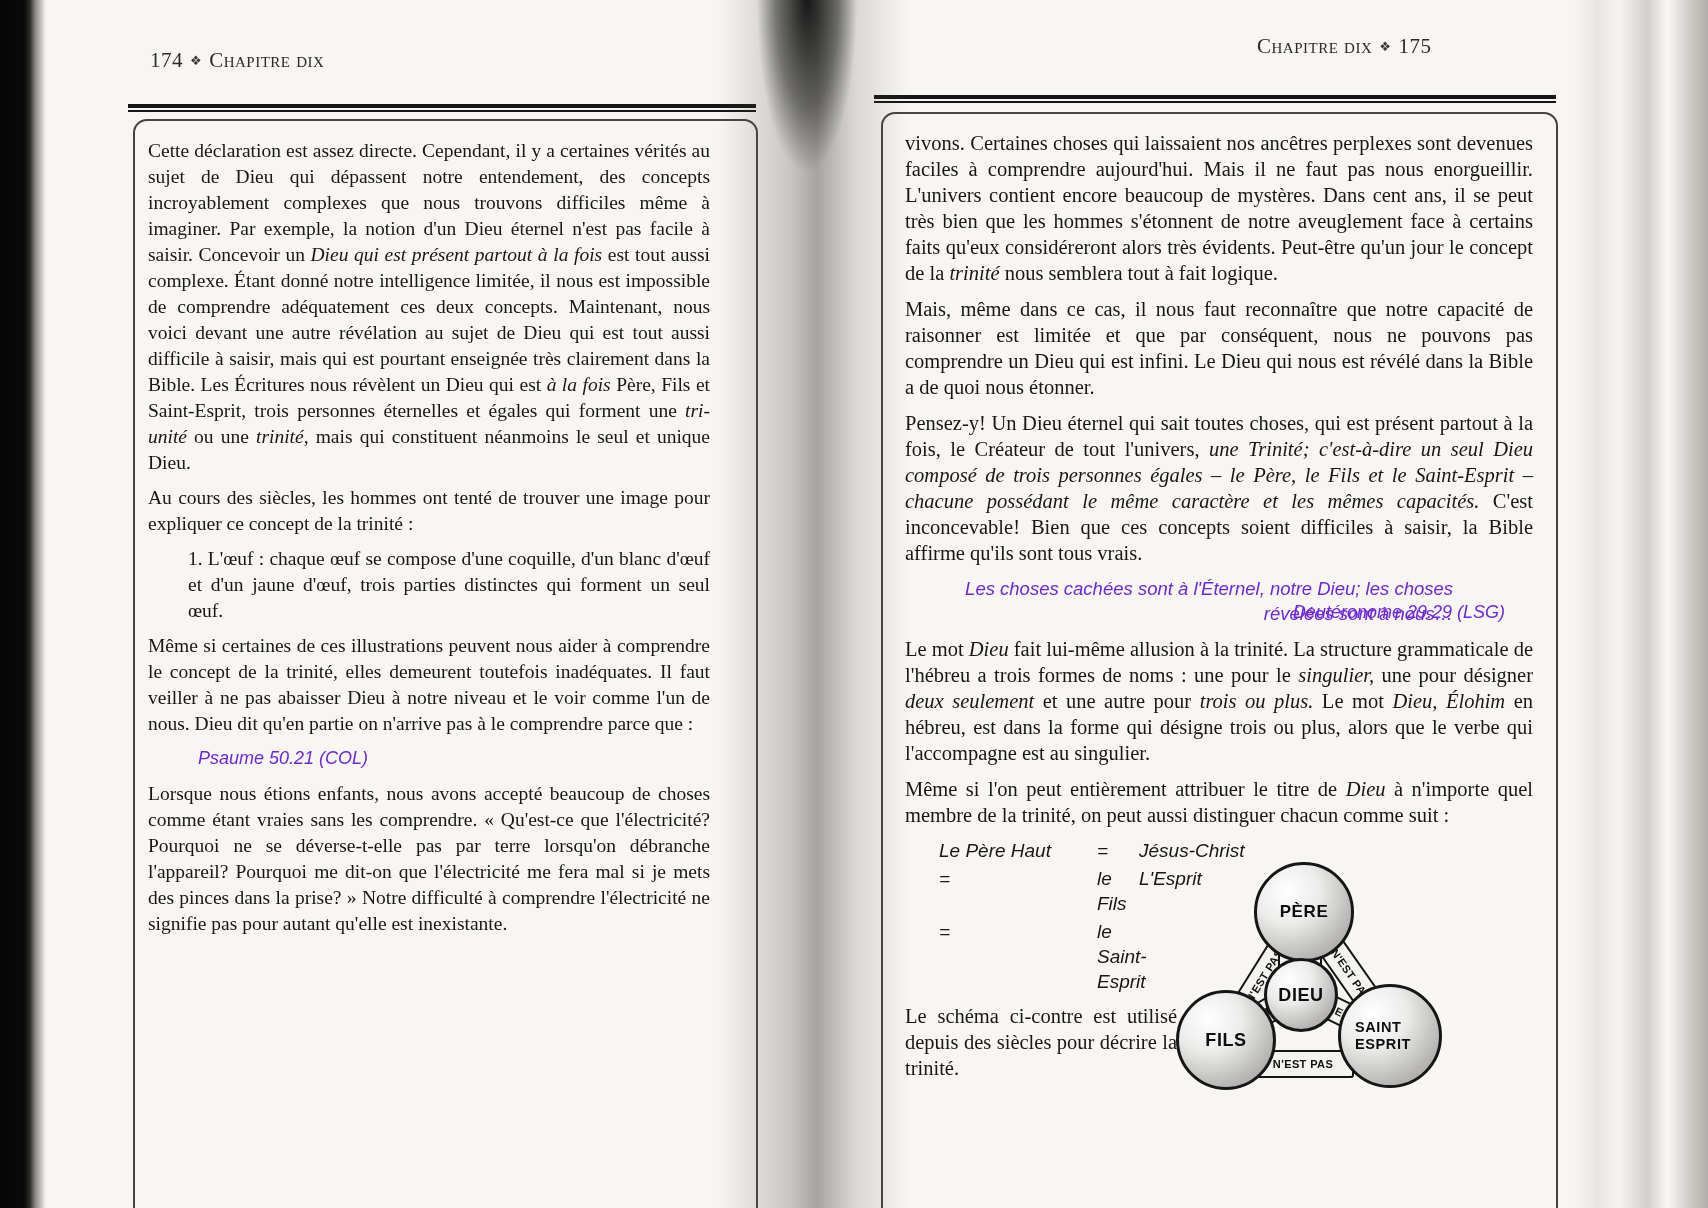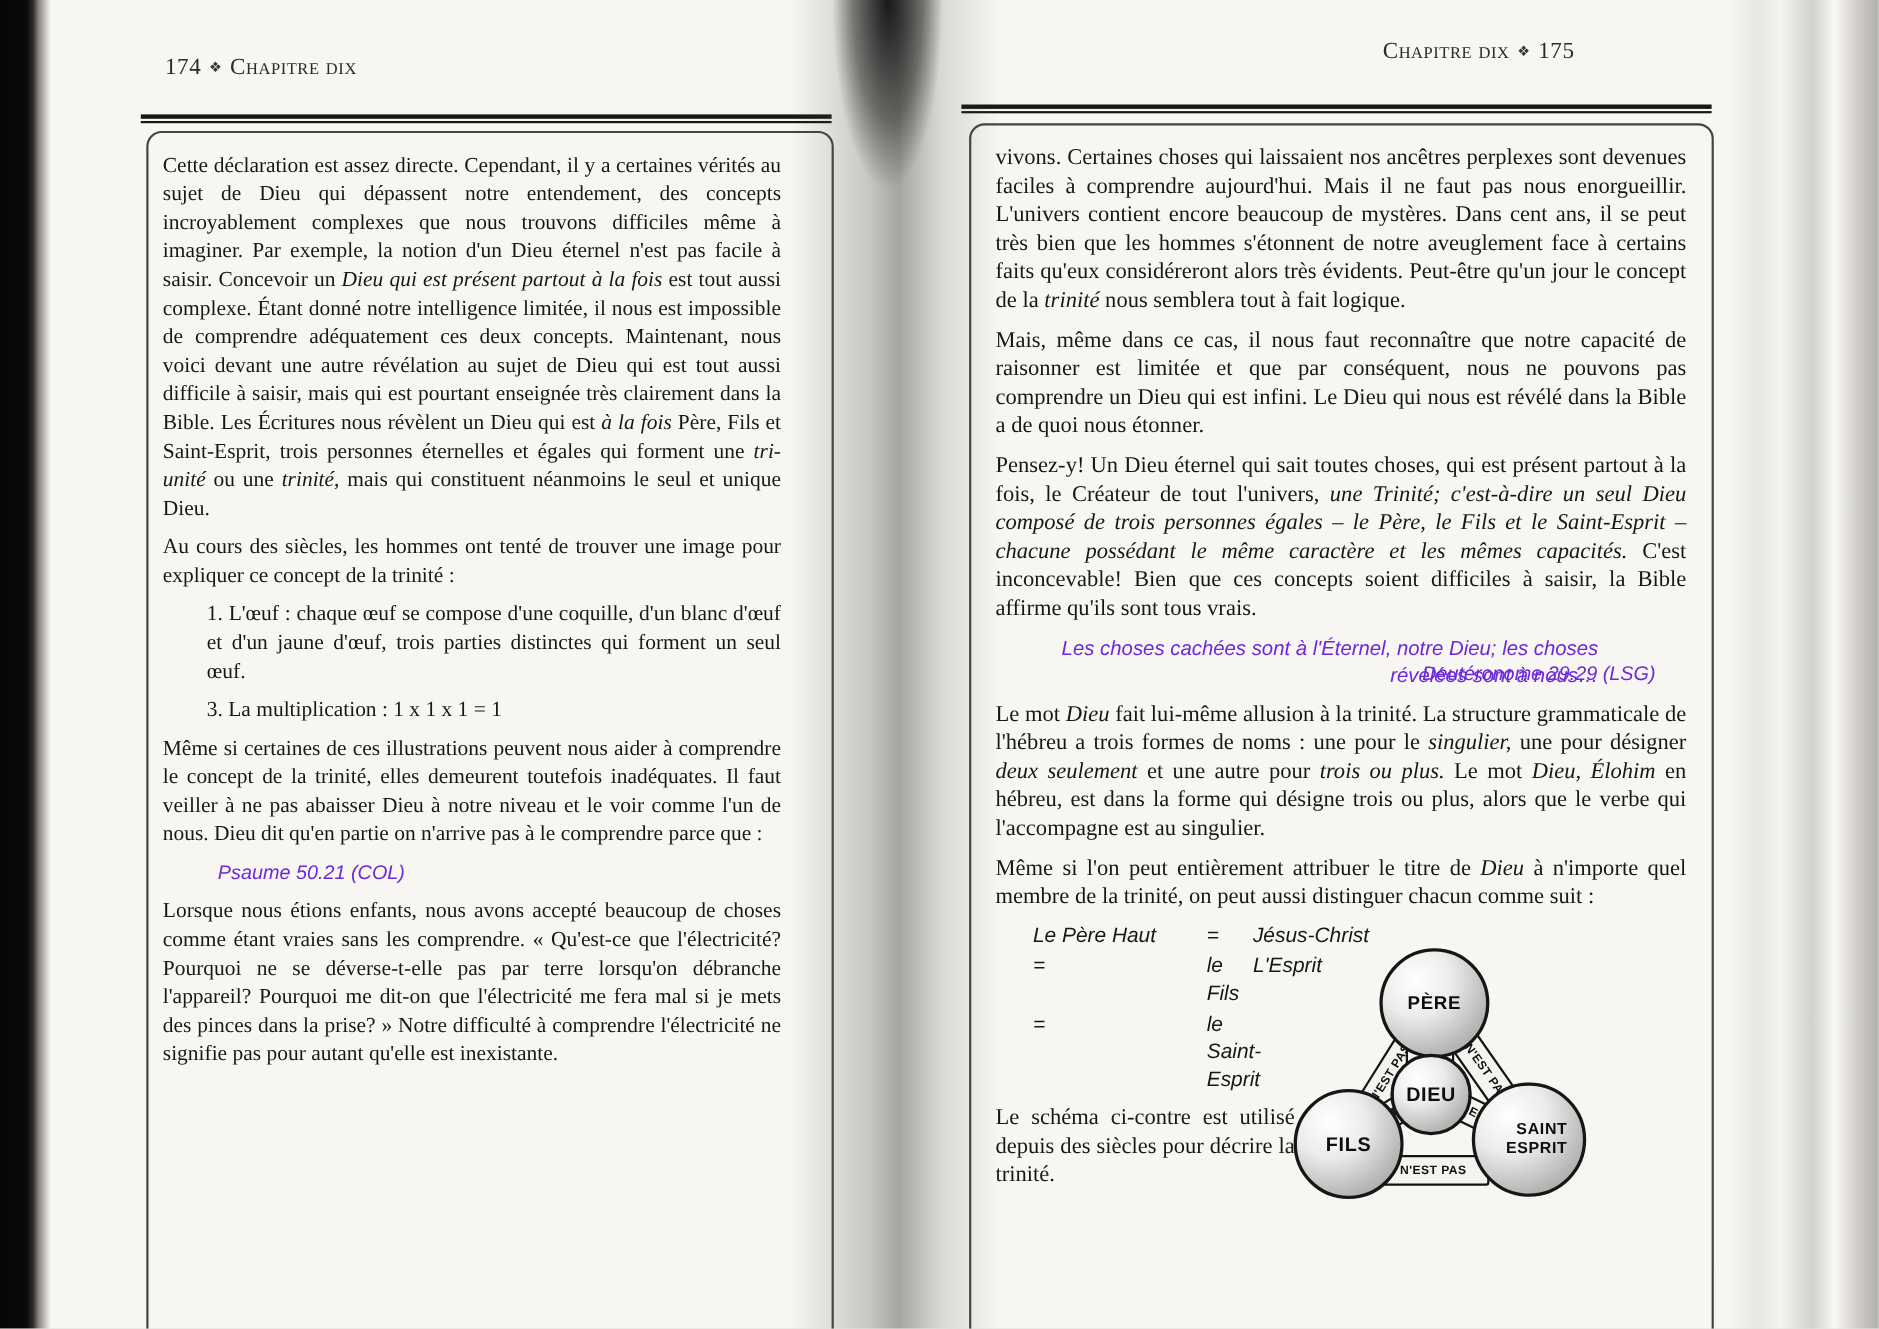--- a/index.html
+++ b/index.html
@@ -52,21 +52,21 @@
   .trinity{position:absolute;left:1166px;top:858px;width:300px;height:252px;z-index:6;}
   .tbar{position:absolute;display:flex;align-items:center;justify-content:center;z-index:1;
     background:#f4f3ef;border:2px solid #141414;border-radius:3px;
     font-family:"Liberation Sans",sans-serif;font-weight:bold;font-size:11px;letter-spacing:.4px;color:#111;white-space:nowrap;}
   .t-est-top{left:112px;top:90px;width:40px;height:30px;}
   .t-est-left{left:62px;top:144px;width:62px;height:22px;transform:rotate(-31deg);}
   .t-est-right{left:146px;top:144px;width:64px;height:22px;transform:rotate(26deg);}
   .t-np-left{left:46px;top:104px;width:100px;height:24px;transform:rotate(-58deg);}
   .t-np-right{left:132px;top:103px;width:102px;height:24px;transform:rotate(55deg);}
   .t-np-bottom{left:86px;top:192px;width:98px;height:24px;}
-  .tnode{position:absolute;display:flex;align-items:center;justify-content:center;text-align:right;z-index:2;
+  .tnode{position:absolute;display:flex;align-items:center;justify-content:center;text-align:left;z-index:2;
     border-radius:50%;border:3px solid #161616;color:#0e0e0e;
     background:radial-gradient(circle at 32% 28%,#ffffff 0%,#ececeb 35%,#b9b8b6 72%,#979694 100%);
     font-family:"Liberation Sans",sans-serif;font-weight:bold;letter-spacing:.6px;}
   .t-pere{left:88px;top:4px;width:94px;height:94px;font-size:17px;}
   .t-dieu{left:98px;top:100px;width:68px;height:68px;font-size:18px;z-index:3;}
   .t-fils{left:10px;top:132px;width:94px;height:94px;font-size:18px;}
   .t-se{left:172px;top:126px;width:104px;height:104px;font-size:14.5px;line-height:1.15;padding:0 14px;box-sizing:border-box;}
 </style>
 </head>
 <body>
@@ -82,21 +82,20 @@
 
   <div class="rule rule-left"></div>
   <div class="rule rule-right"></div>
   <div class="pbox box-left"></div>
   <div class="pbox box-right"></div>
 
   <div class="content content-left">
     <p class="para"><span>Cette déclaration est assez directe. Cependant, il y a certaines vérités au sujet de Dieu qui dépassent notre entendement, des concepts incroyablement complexes que nous trouvons difficiles même à imaginer. Par exemple, la notion d'un Dieu éternel n'est pas facile à saisir. Concevoir un </span><span class="it">Dieu qui est présent partout à la fois</span><span> est tout aussi complexe. Étant donné notre intelligence limitée, il nous est impossible de comprendre adéquatement ces deux concepts. Maintenant, nous voici devant une autre révélation au sujet de Dieu qui est tout aussi difficile à saisir, mais qui est pourtant enseignée très clairement dans la Bible. Les Écritures nous révèlent un Dieu qui est </span><span class="it">à la fois</span><span> Père, Fils et Saint-Esprit, trois personnes éternelles et égales qui forment une </span><span class="it">tri-unité</span><span> ou une </span><span class="it">trinité,</span><span> mais qui constituent néanmoins le seul et unique Dieu.</span></p>
     <p class="para">Au cours des siècles, les hommes ont tenté de trouver une image pour expliquer ce concept de la trinité :</p>
     <p class="para list-item">1. L'œuf : chaque œuf se compose d'une coquille, d'un blanc d'œuf et d'un jaune d'œuf, trois parties distinctes qui forment un seul œuf.</p>
-    <p class="para list-item">3. La multiplication : 1 x 1 x 1 = 1</p>
     <p class="para">Même si certaines de ces illustrations peuvent nous aider à comprendre le concept de la trinité, elles demeurent toutefois inadéquates. Il faut veiller à ne pas abaisser Dieu à notre niveau et le voir comme l'un de nous. Dieu dit qu'en partie on n'arrive pas à le comprendre parce que :</p>
     <div class="quote quote-flex">
       <span class="quote-ref">Psaume 50.21 (COL)</span>
     </div>
     <p class="para">Lorsque nous étions enfants, nous avons accepté beaucoup de choses comme étant vraies sans les comprendre. « Qu'est-ce que l'électricité? Pourquoi ne se déverse-t-elle pas par terre lorsqu'on débranche l'appareil? Pourquoi me dit-on que l'électricité me fera mal si je mets des pinces dans la prise? » Notre difficulté à comprendre l'électricité ne signifie pas pour autant qu'elle est inexistante.</p>
   </div>
 
   <div class="content content-right">
     <p class="para"><span>vivons. Certaines choses qui laissaient nos ancêtres perplexes sont devenues faciles à comprendre aujourd'hui. Mais il ne faut pas nous enorgueillir. L'univers contient encore beaucoup de mystères. Dans cent ans, il se peut très bien que les hommes s'étonnent de notre aveuglement face à certains faits qu'eux considéreront alors très évidents. Peut-être qu'un jour le concept de la </span><span class="it">trinité</span><span> nous semblera tout à fait logique.</span></p>
     <p class="para">Mais, même dans ce cas, il nous faut reconnaître que notre capacité de raisonner est limitée et que par conséquent, nous ne pouvons pas comprendre un Dieu qui est infini. Le Dieu qui nous est révélé dans la Bible a de quoi nous étonner.</p>

